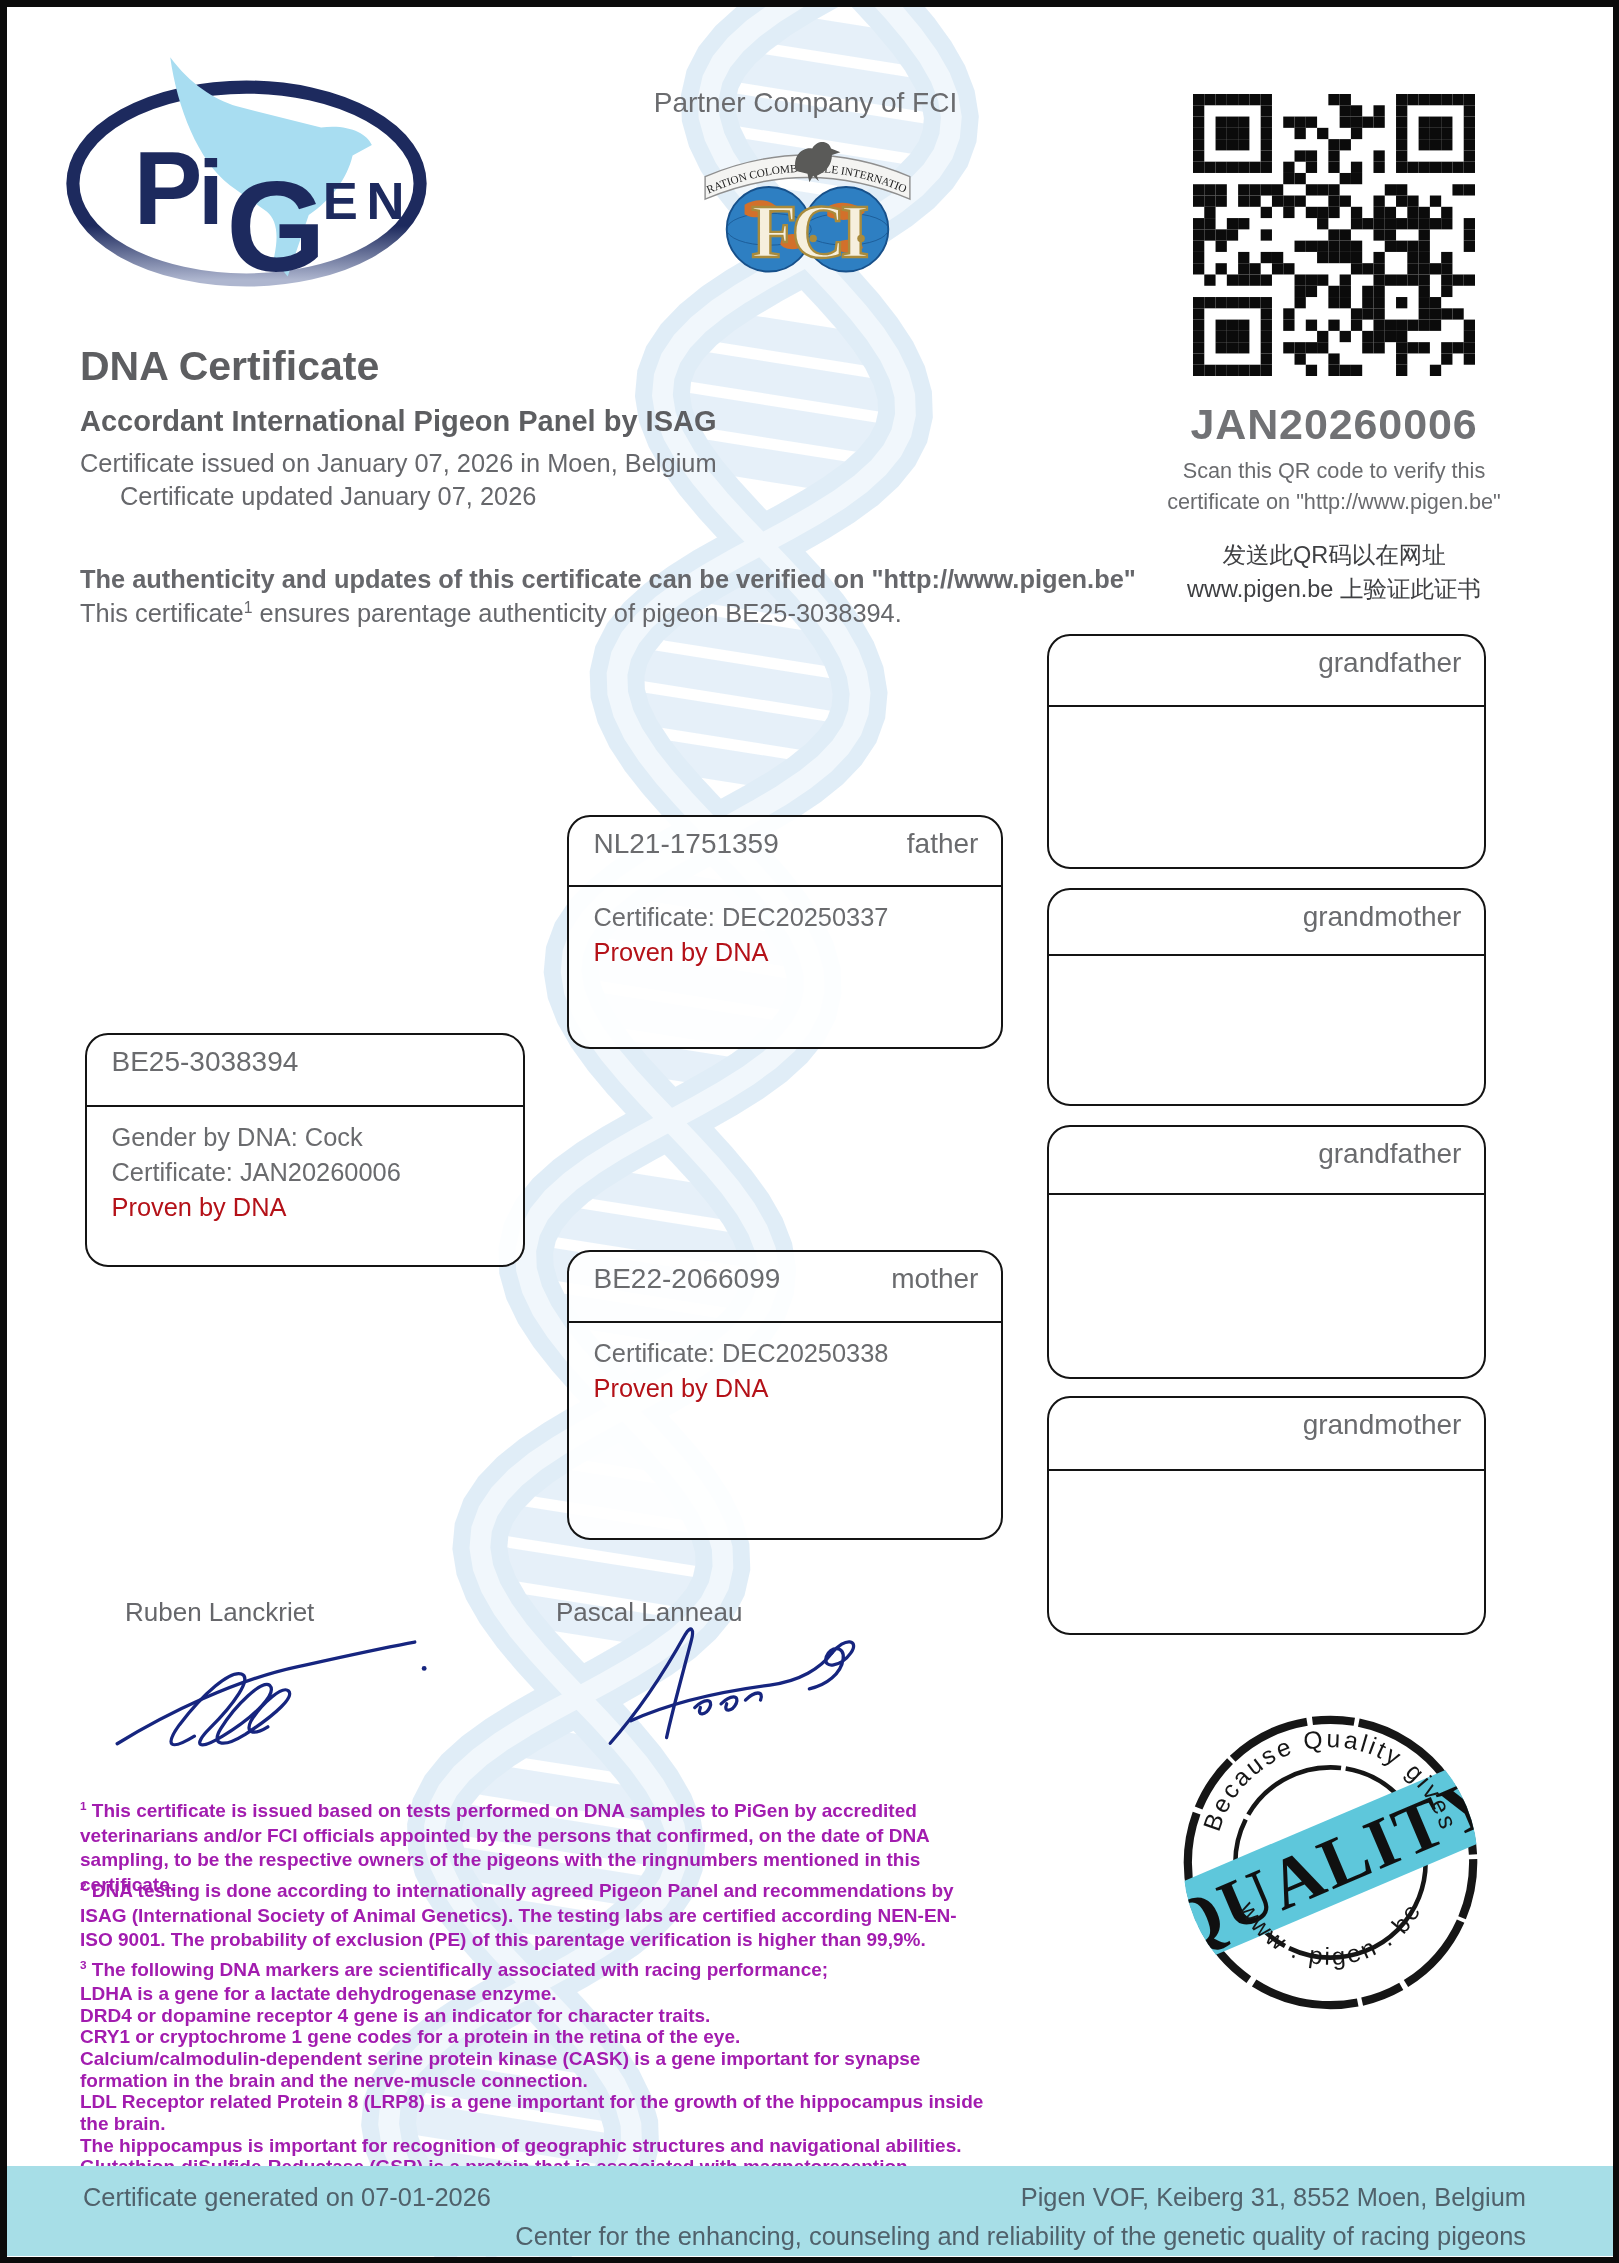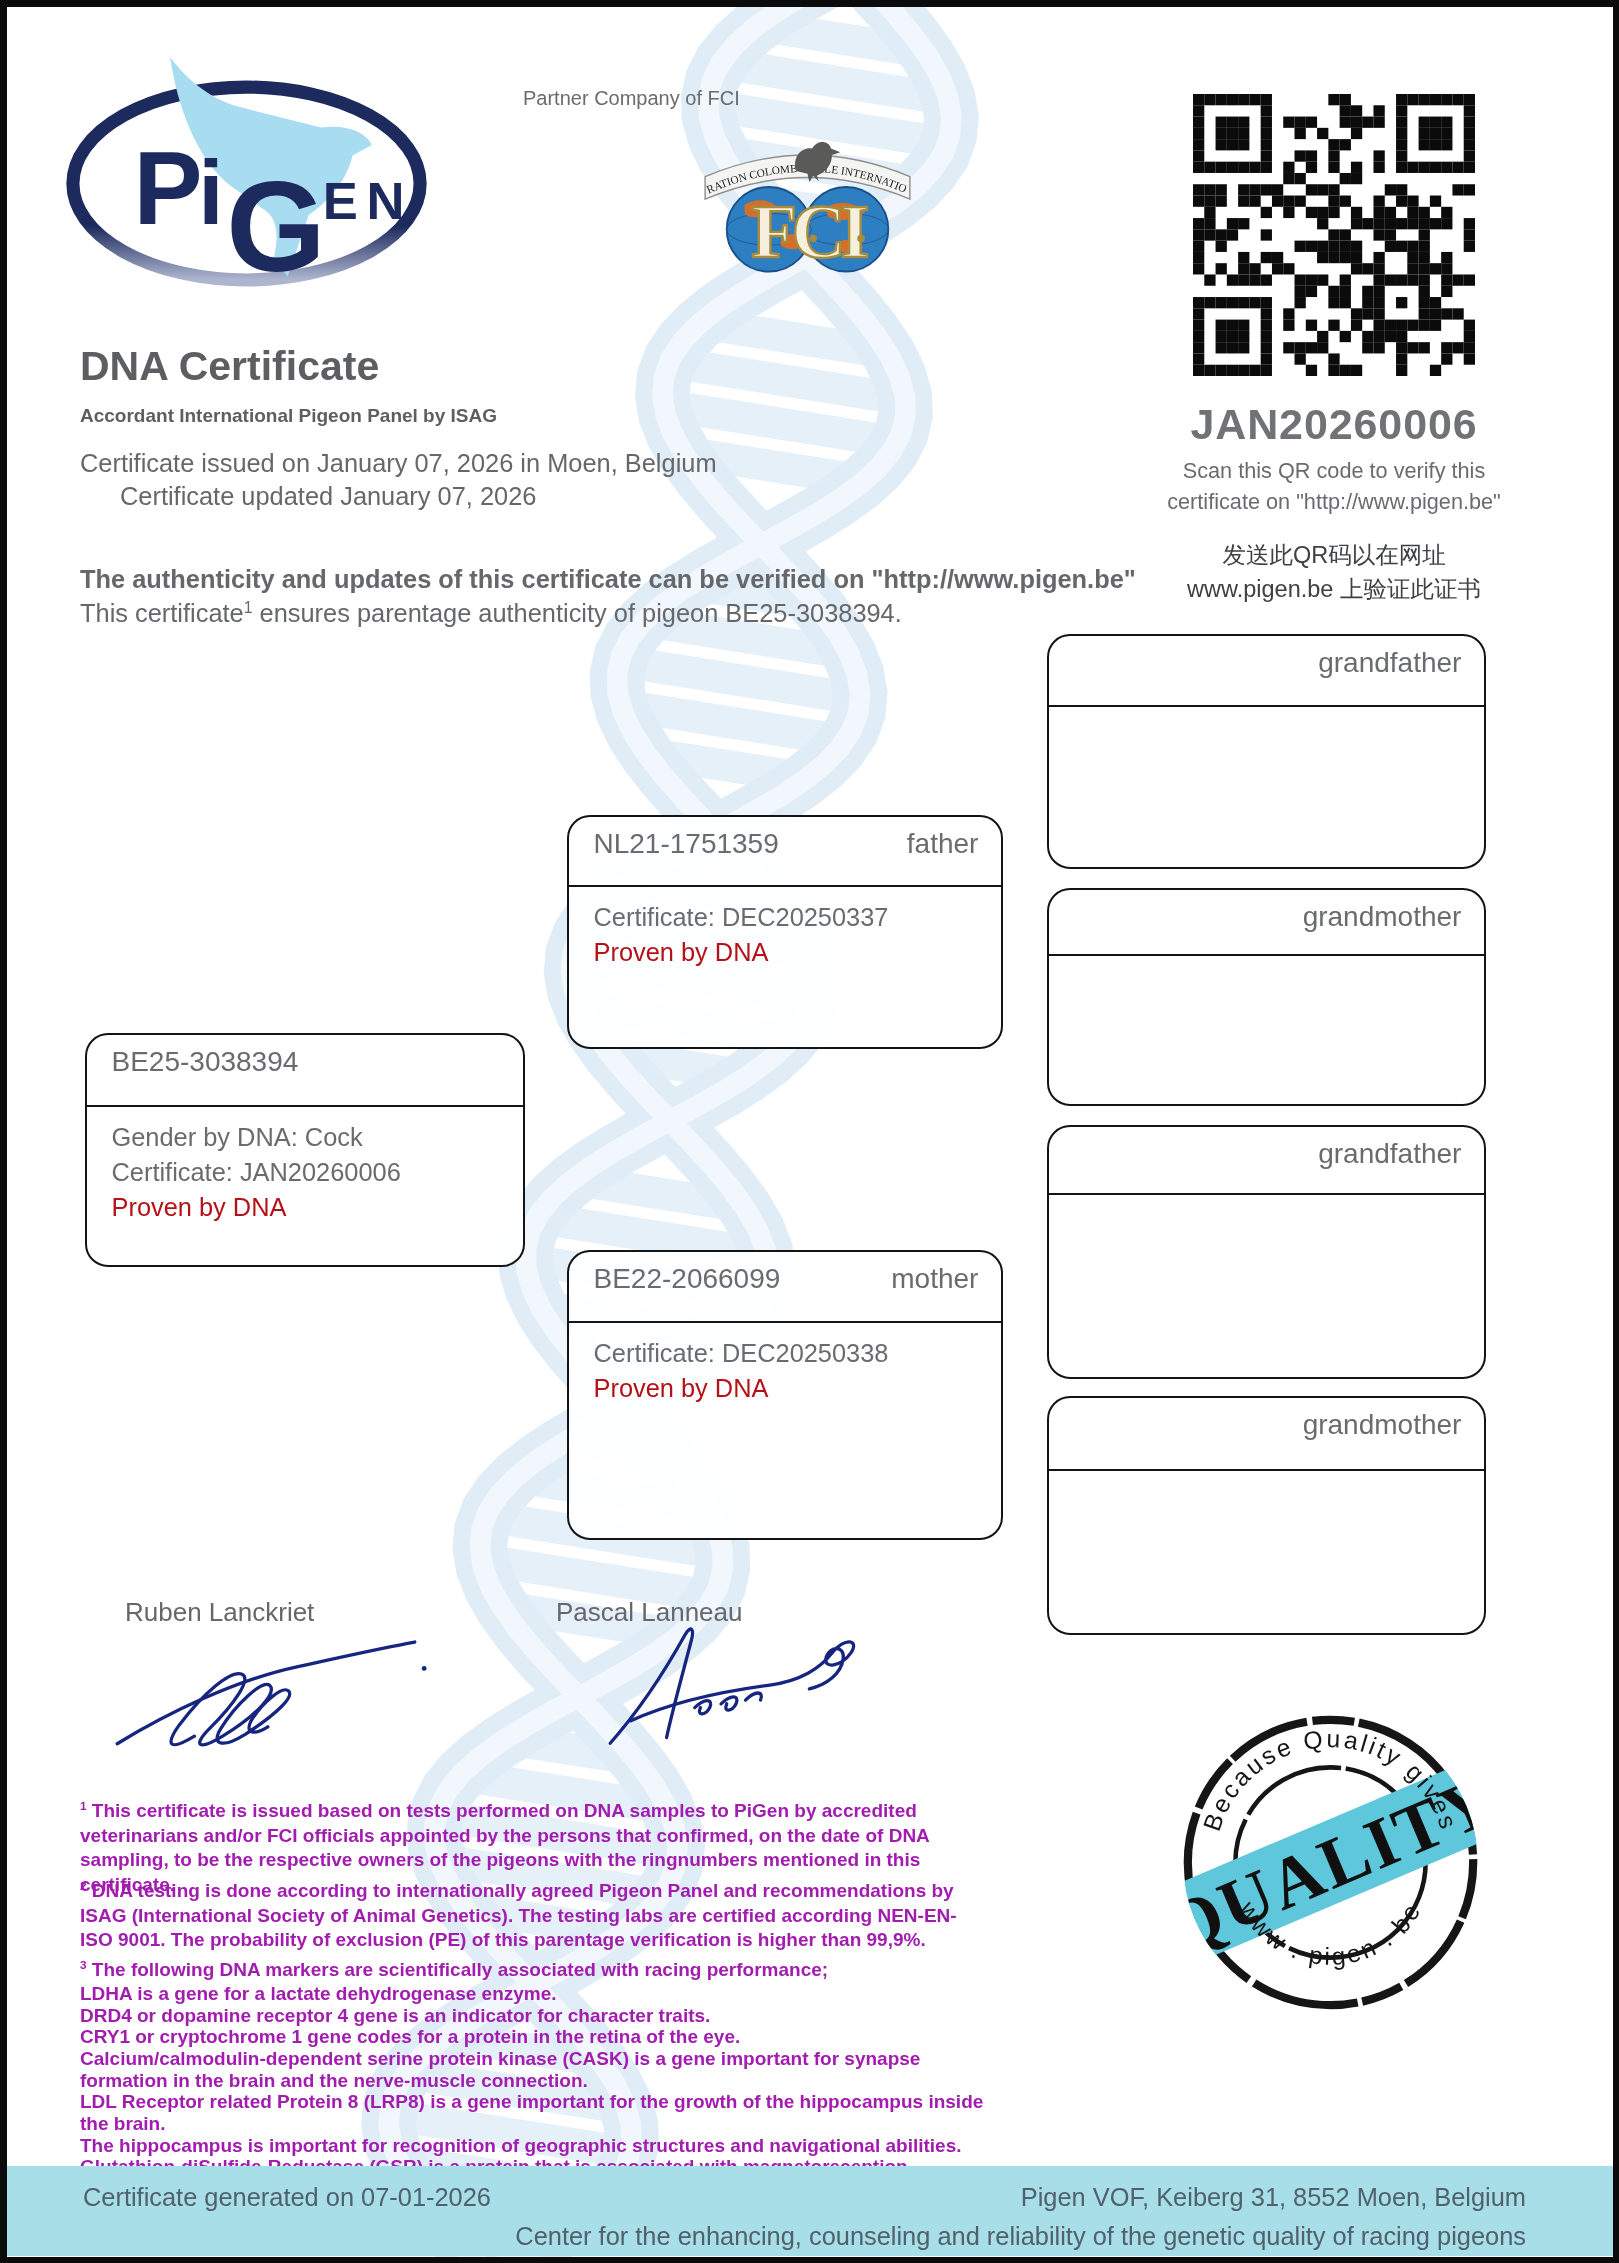--- a/index.html
+++ b/index.html
@@ -5,30 +5,30 @@
   html,body{margin:0;padding:0;background:#3a3a3a;}
   .page{position:relative;width:1620px;height:2264px;background:#ffffff;overflow:hidden;
         font-family:"Liberation Sans","DejaVu Sans",sans-serif;color:#66676b;}
   .frame{position:absolute;inset:0;border:7.5px solid #0b0b0b;pointer-events:none;z-index:60;}
   .abs{position:absolute;}
   .z{z-index:10;}
   
   #wm{position:absolute;left:405px;top:-66px;width:527px;height:2392px;opacity:.5;
       transform:rotate(9deg);z-index:0;}
   
-  .partner{left:523px;top:87px;width:565px;font-size:20px;color:#6a6b6e;}
+  .partner{left:523px;top:87px;width:565px;text-align:center;font-size:28px;color:#6a6b6e;}
   
   .qrwrap{left:1089px;top:94px;width:490px;text-align:center;}
   #qr-svg{width:282px;height:282px;display:block;margin:0 auto;background:#fff;}
   .qrid{margin-top:24px;font-size:43px;font-weight:bold;color:#717275;letter-spacing:0.9px;}
   .qrscan{font-size:21.7px;line-height:31px;color:#6a6b6e;margin-top:5.6px;}
   .qrcn{font-size:23.5px;line-height:34px;color:#3f4043;margin-top:21px;}
   
   .h1{left:80px;top:343px;font-size:41px;font-weight:bold;color:#5d5e61;}
-  .h2{left:80px;top:405px;font-size:19px;font-weight:bold;color:#5d5e61;}
+  .h2{left:80px;top:405px;font-size:29px;font-weight:bold;color:#5d5e61;}
   .issue1{left:80px;top:449px;font-size:25.4px;}
   .issue2{left:80px;top:482px;font-size:25.4px;margin-left:40px;}
   .intro1{left:80px;top:565px;font-size:25.4px;font-weight:bold;}
   .intro2{left:80px;top:599px;font-size:25.4px;}
   sup{font-size:.62em;}
   
   .pbox{position:absolute;border:2.8px solid #141414;border-radius:23px;
         background:rgba(255,255,255,.9);box-sizing:border-box;z-index:10;}
   .bhead{position:absolute;left:0;right:0;top:0;height:var(--hh,70px);
          border-bottom:2.8px solid #141414;display:flex;justify-content:space-between;

